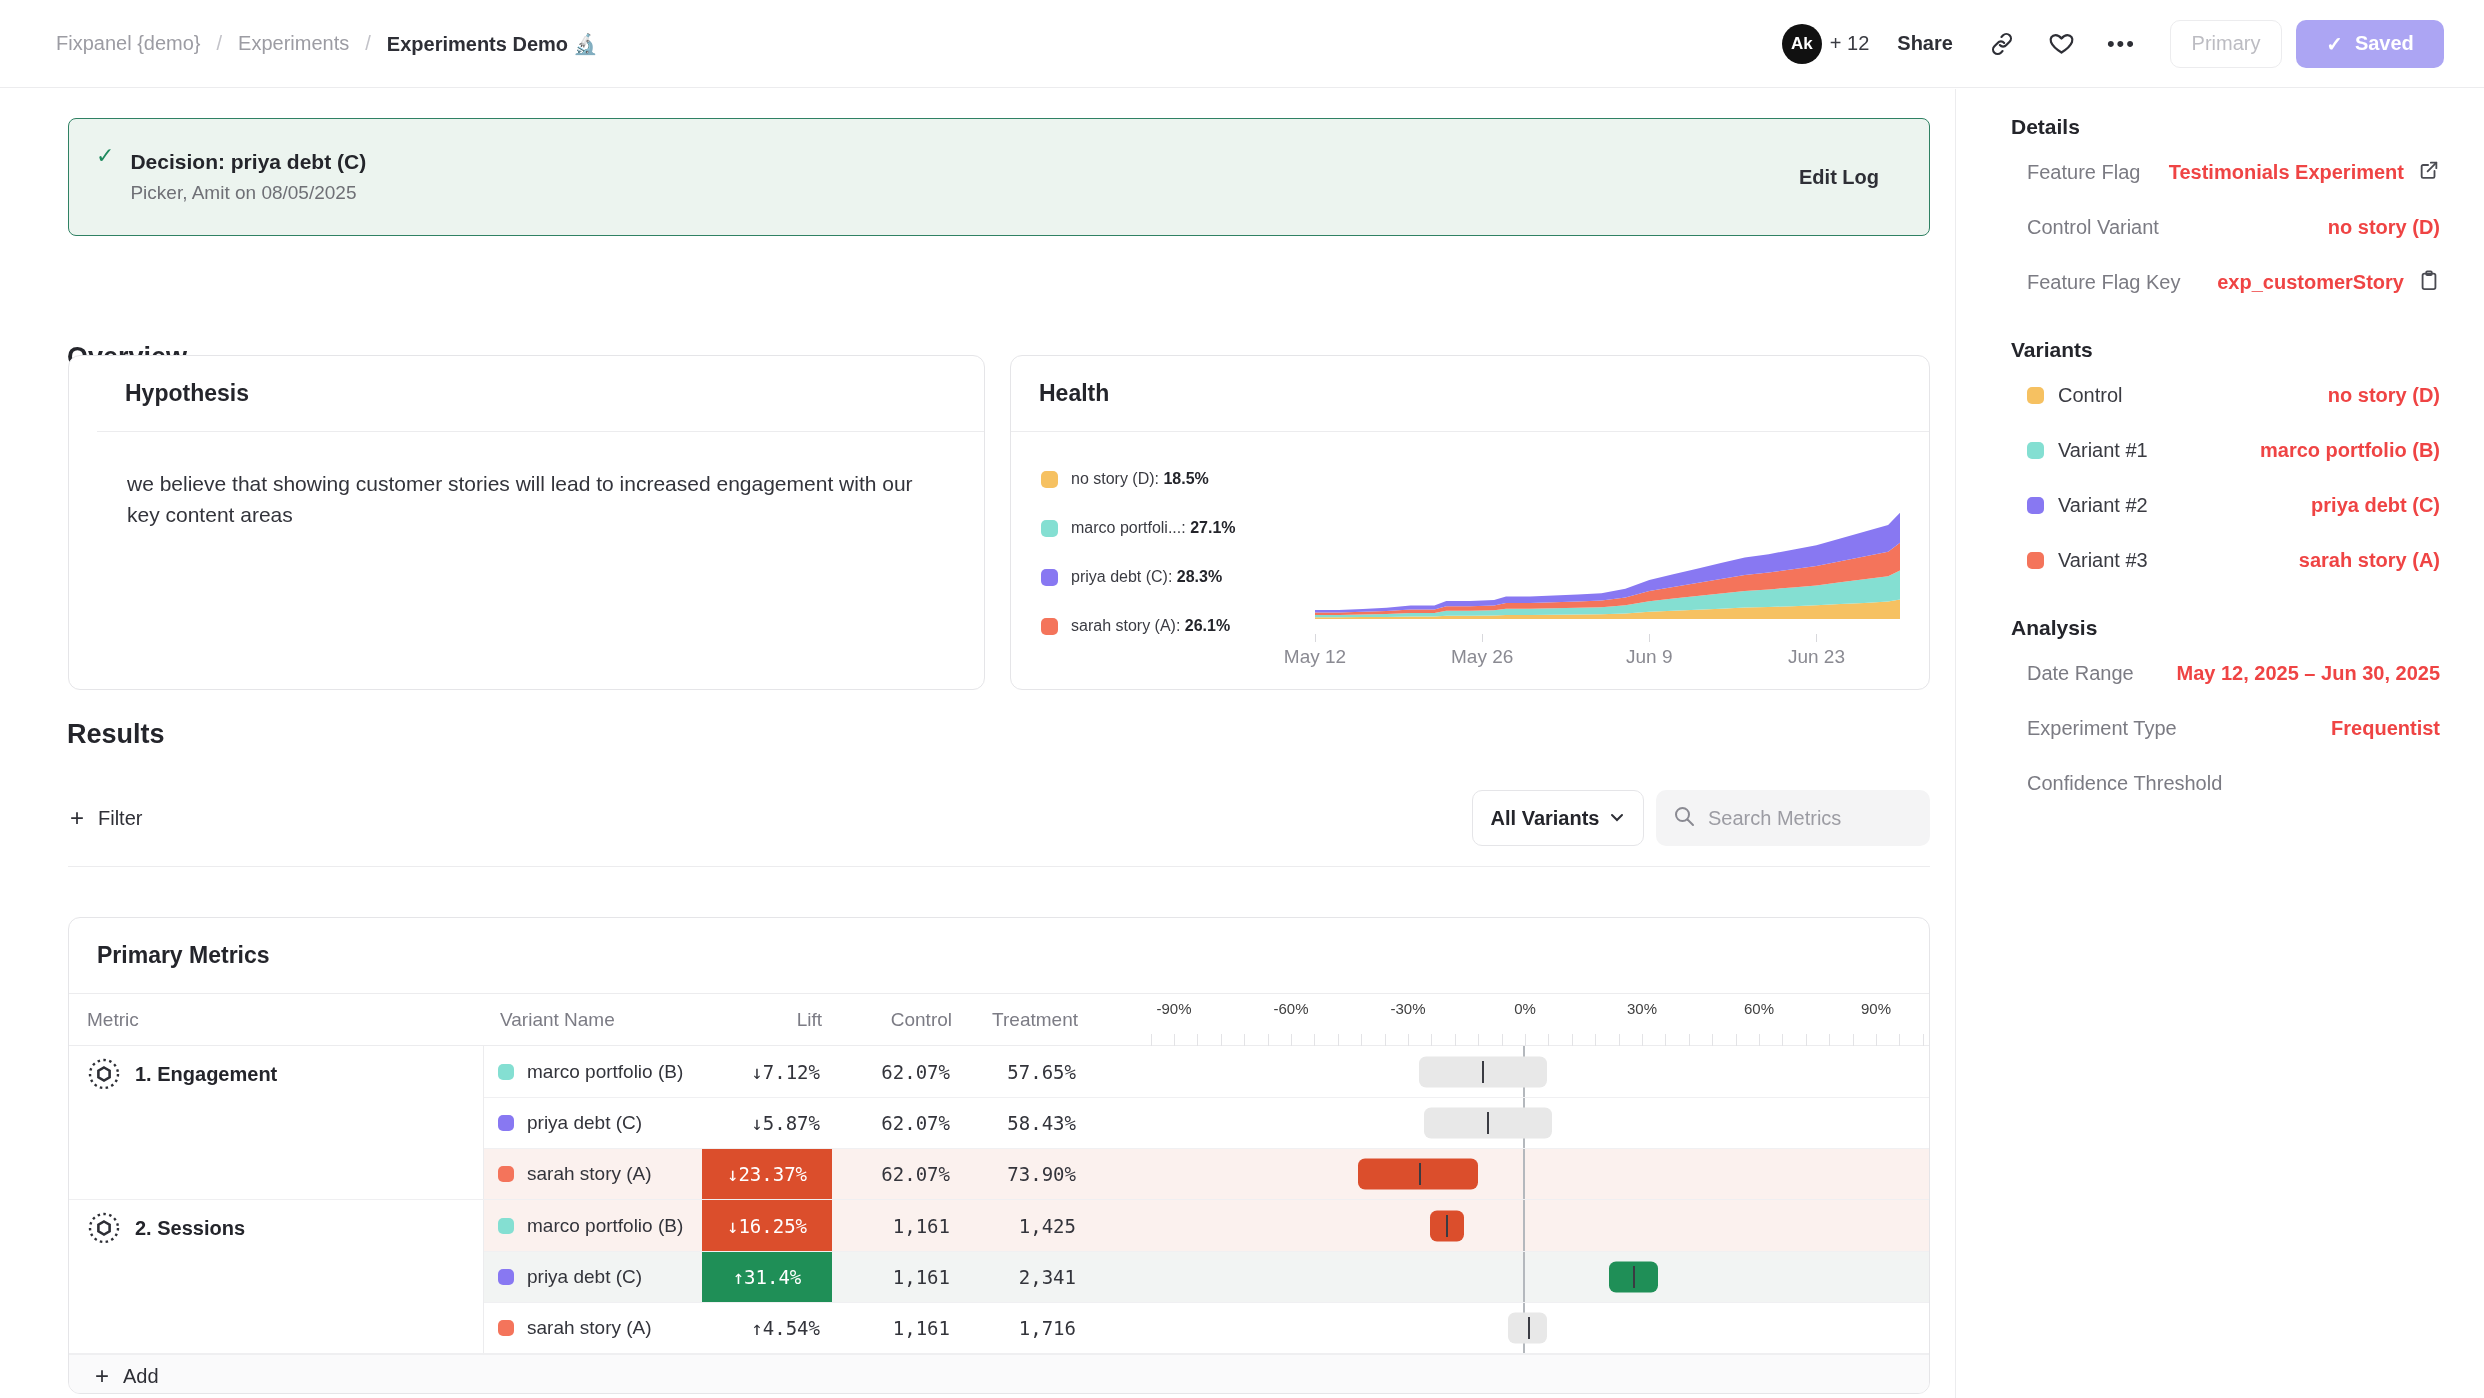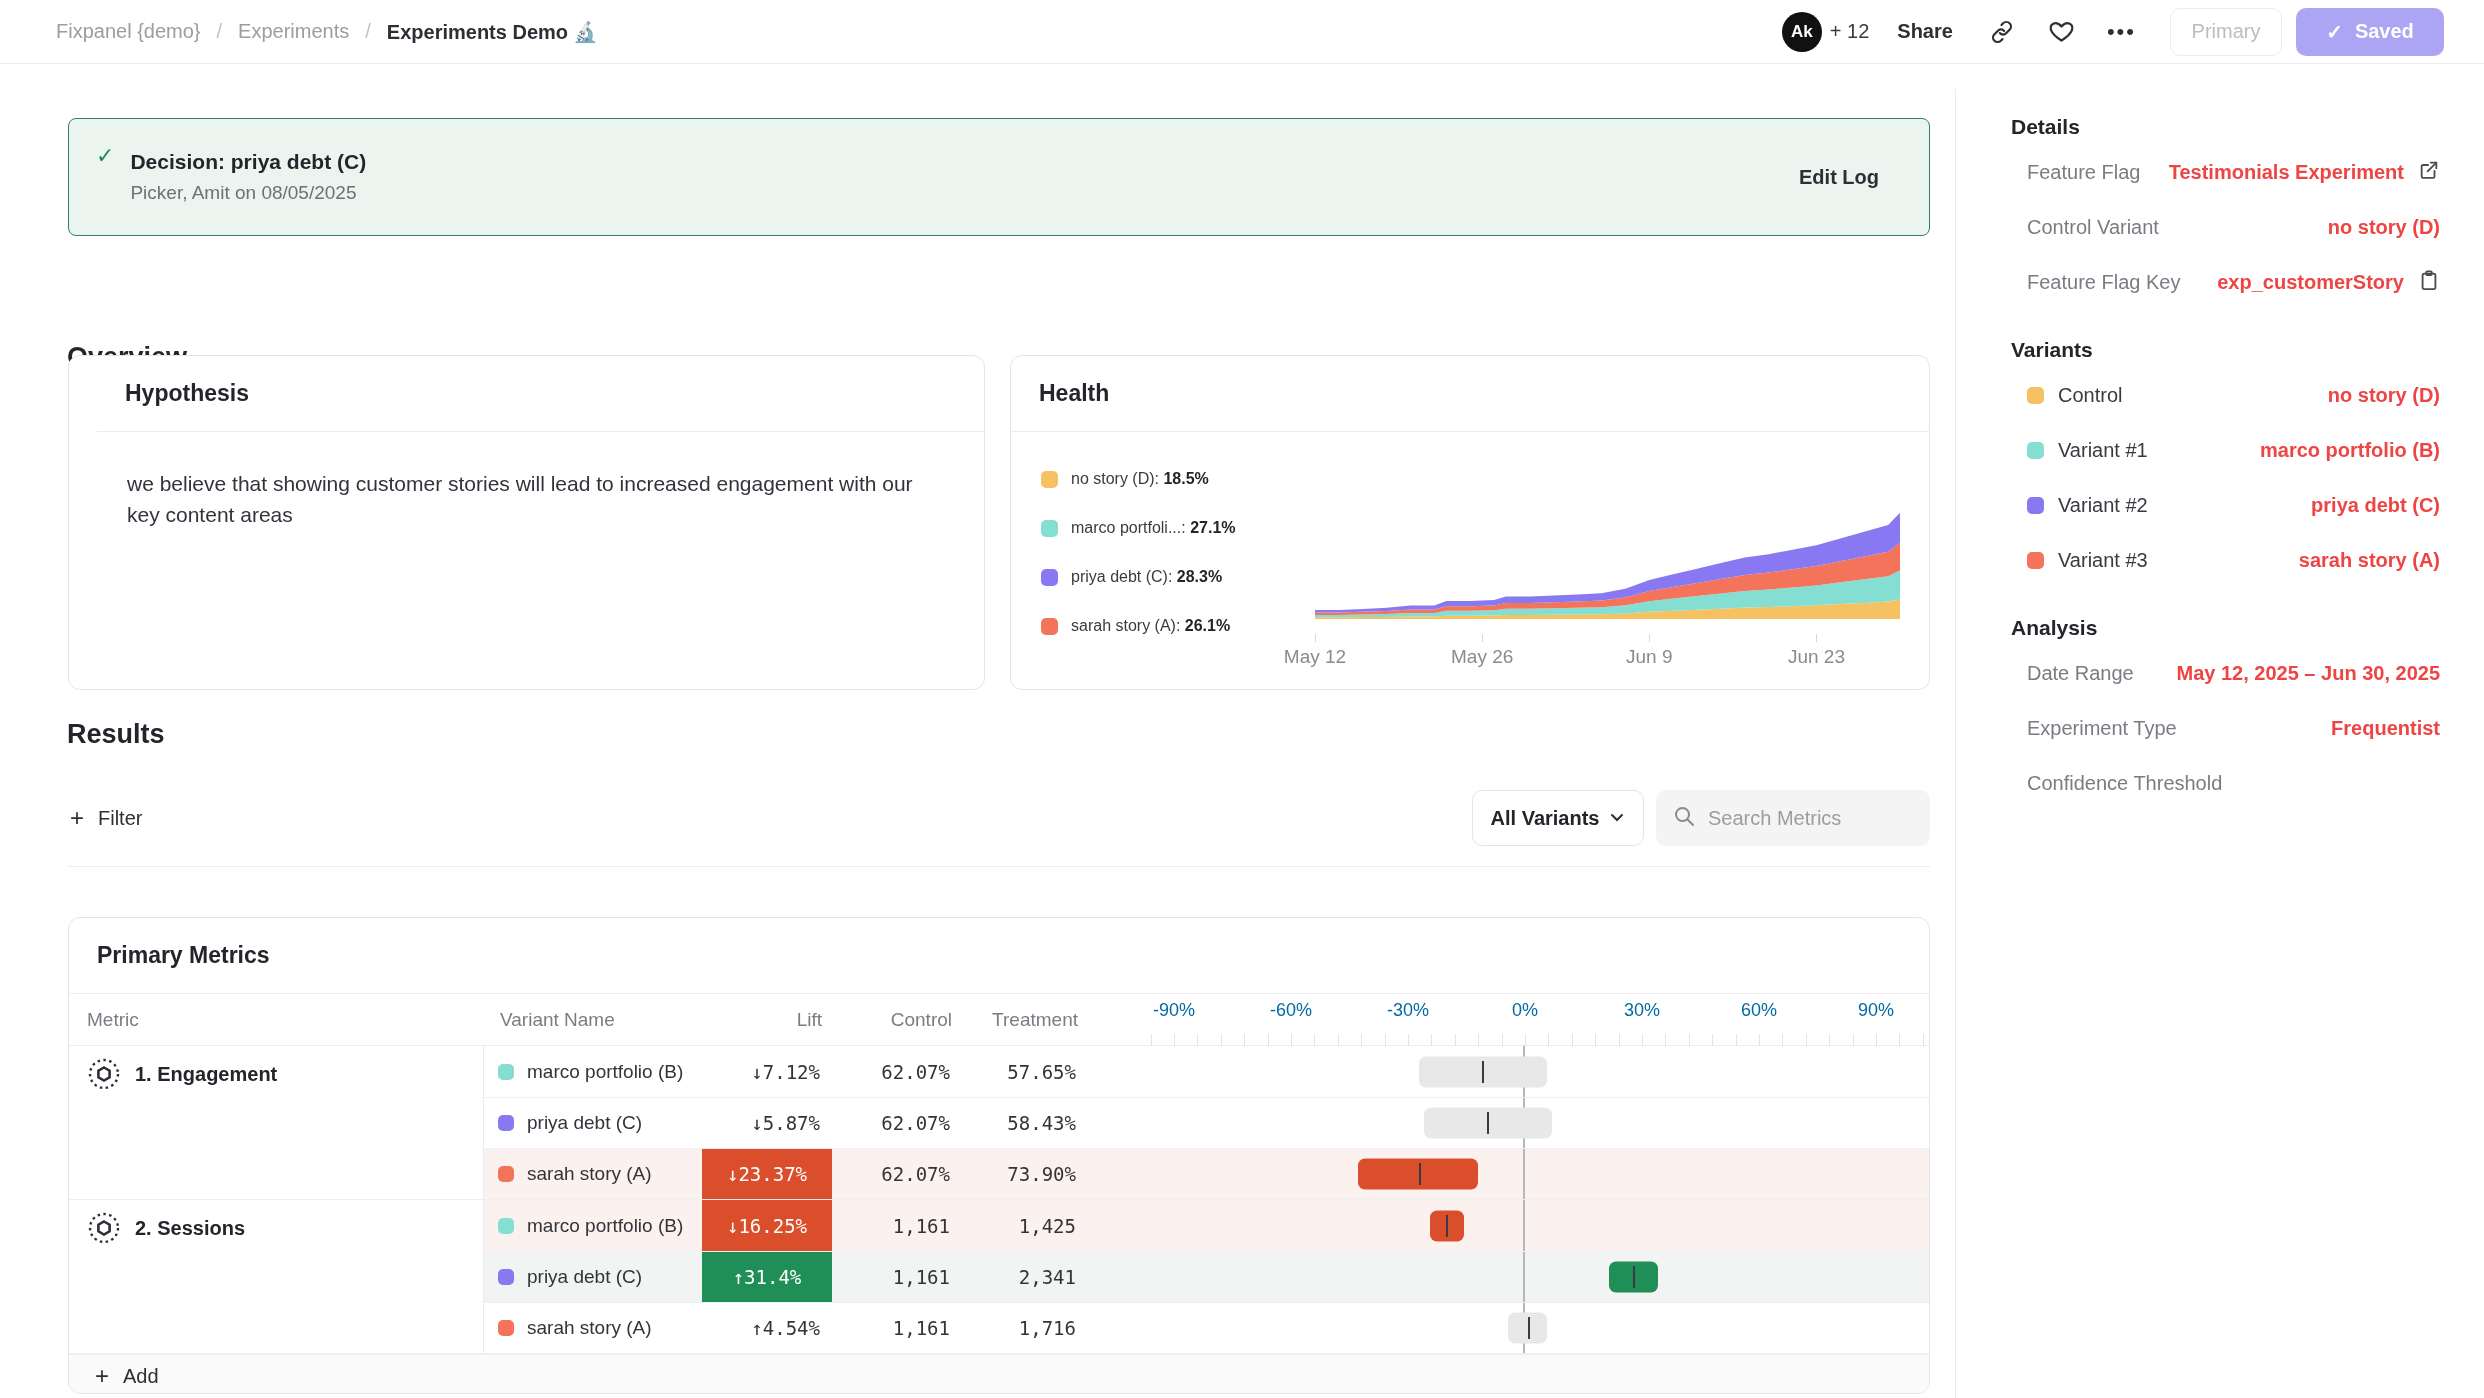--- a/index.html
+++ b/index.html
@@ -2,21 +2,21 @@
 <html><head>
 <meta charset="utf-8">
 <style>
   * { margin:0; padding:0; box-sizing:border-box; }
   html,body { background:#fff; }
   #app {
     position:relative; width:2484px; height:1398px; background:#fff;
     font-family:"Liberation Sans", sans-serif; color:#2E2F36; overflow:hidden;
   }
   
-  .topbar { position:absolute; top:0; left:0; right:0; height:64px;
+  .topbar { position:absolute; top:0; left:0; right:0; height:88px;
     border-bottom:1px solid #ECECEE; display:flex; align-items:center; padding:0 40px 0 56px; }
   .crumbs { display:flex; align-items:center; gap:16px; font-size:20px; }
   .crumb { color:#9C9CA3; }
   .crumb-sep { color:#C2C2C8; }
   .crumb.current { color:#2E2F36; font-weight:bold; }
   .top-right { margin-left:auto; display:flex; align-items:center; }
   .avatar { width:40px; height:40px; border-radius:50%; background:#111; color:#fff;
     display:flex; align-items:center; justify-content:center; font-weight:bold; font-size:17px; }
   .avatar-extra { font-size:20px; color:#3A3B42; margin:0 28px 0 8px; }
   .share-label { font-size:20px; font-weight:bold; color:#2E2F36; margin-right:34px; cursor:pointer; }
@@ -68,21 +68,21 @@
   .toolbar-divider { position:absolute; left:68px; top:777px; width:1862px; height:1px; background:#ECECEE; }
   
   .pm-card { left:68px; top:812px; width:1862px; height:477px; overflow:hidden;margin-top:16px; }
   .pm-table-head { position:relative; height:52px; border-bottom:1px solid #ECECEE; }
   .pm-grid { display:grid; grid-template-columns:417px 218px 130px 130px 126px 841px; }
   .col-h { font-size:19px; color:#7C7C85; align-self:center; }
   .col-h.right { text-align:right; padding-right:12px; }
   .pm-table-head .pm-grid { height:52px; }
   .col-h.metric { padding-left:18px; }
   .axis-cell { position:relative; }
-  .axis-label { position:absolute; top:6px; transform:translateX(-50%); font-size:18px; color:#0369a1; }
+  .axis-label { position:absolute; top:6px; transform:translateX(-50%); font-size:15px; color:#404040; }
   .axis-ticks { position:absolute; bottom:0; left:0; width:100%; height:13px; }
   .axis-ticks .t { position:absolute; bottom:0; width:1px; height:12px; background:#E3E3E6; }
   .group { display:flex; border-bottom:1px solid #EFEFF1; }
   .g-metric { width:417px; border-right:1px solid #ECECEE; padding:10px 0 0 18px;
     display:flex; align-items:flex-start; gap:14px; }
   .g-metric-label { font-size:20px; font-weight:bold; color:#24252B; margin-top:7px; }
   .metric-icon { flex:0 0 auto; margin-top:1px; }
   .g-rows { flex:1; }
   .vrow { display:grid; grid-template-columns:218px 130px 130px 126px 841px; height:51px; align-items:center; }
   .vrow + .vrow { border-top:1px solid #F0F0F2; }

